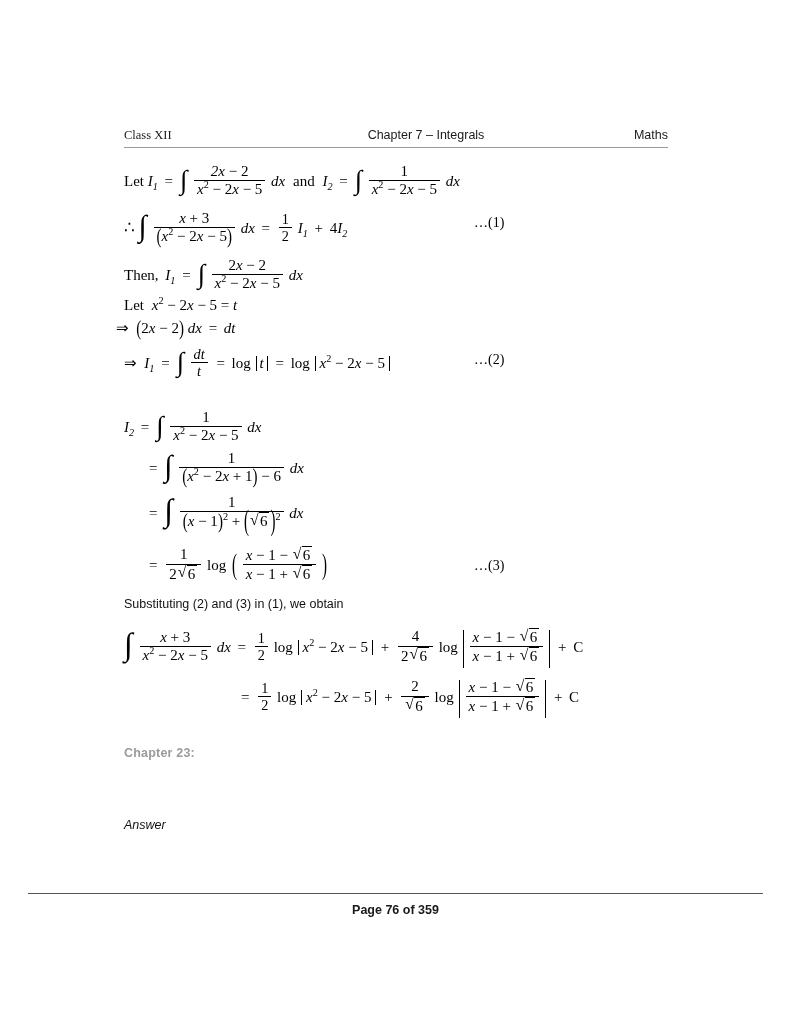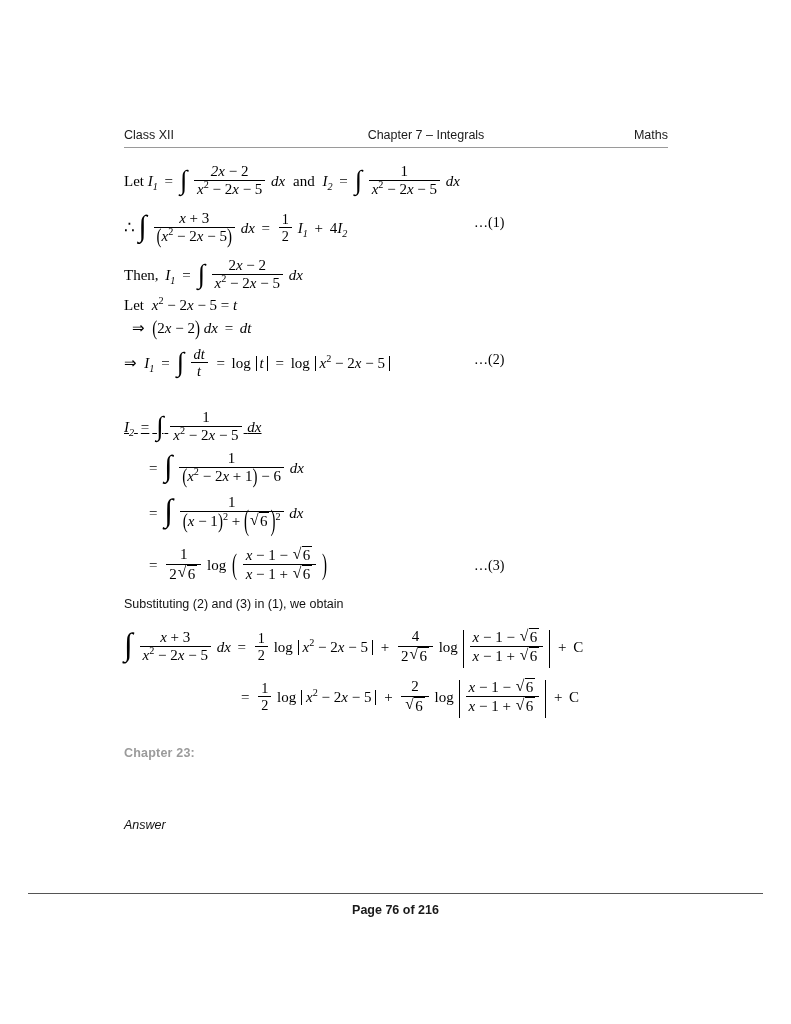--- a/index.html
+++ b/index.html
@@ -26,21 +26,21 @@
     position: absolute;
     left: 124px;
     top: 128px;
     width: 544px;
     display: flex;
     justify-content: space-between;
     align-items: baseline;
     font-size: 12.5px;
     color: #1a1a1a;
   }
-  .header .h-left { width: 180px; text-align: left; }
+  .header .h-left { width: 180px; text-align: left; font-family: Liberation Serif, serif; }
   .header .h-center { flex: 1; text-align: center; }
   .header .h-right { width: 120px; text-align: right; }
   .header-rule {
     position: absolute;
     left: 124px;
     top: 147px;
     width: 544px;
     height: 1px;
     background: #9a9a9a;
   }
@@ -245,21 +245,21 @@
       <span class="den"><i>x</i><sup class="exp">2</sup> − 2<i>x</i> − 5</span>
     </span>
     <i>dx</i>
   </div>
 
   <div class="math" style="left:124px; top:298px;">
     <span class="nb">Let</span>
     <span style="margin-left:4px;"><i>x</i><sup class="exp">2</sup> − 2<i>x</i> − 5 = <i>t</i></span>
   </div>
 
-  <div class="math" style="left:132px; top:321px;">
+  <div class="math" style="left:116px; top:321px;">
     <span class="nb">⇒</span>
     <span style="margin-left:4px;">
       <span class="pmed">(</span>2<i>x</i> − 2<span class="pmed">)</span> <i>dx</i>
     </span>
     <span class="op">=</span>
     <i>dt</i>
   </div>
 
   <div class="math" style="left:124px; top:348px;">
     <span class="nb">⇒</span>
@@ -272,21 +272,21 @@
     </span>
     <span class="op">=</span>
     <span class="nb">log</span>
     <span class="bars"><i>t</i></span>
     <span class="op">=</span>
     <span class="nb">log</span>
     <span class="bars tall"><i>x</i><sup class="exp">2</sup> − 2<i>x</i> − 5</span>
   </div>
   <div class="tag" style="left:474px; top:352px;">…(2)</div>
 
-  <div class="math" style="left:124px; top:411px;text-decoration:underline;">
+  <div class="math" style="left:124px; top:411px;">
     <span class="mi">I</span><sub class="sb">2</sub>
     <span class="op">=</span>
     <span class="intg">∫</span>
     <span class="frac">
       <span class="num">1</span>
       <span class="den"><i>x</i><sup class="exp">2</sup> − 2<i>x</i> − 5</span>
     </span>
     <i>dx</i>
   </div>
 
@@ -386,15 +386,15 @@
     <span class="op">+</span>
     <span class="nb">C</span>
   </div>
 
   <div class="qlabel" style="left:124px; top:746px;">Chapter 23:</div>
 
 
   <div class="plain" style="left:124px; top:818px;font-style:italic;">Answer</div>
 
   <div class="footer-rule"></div>
-  <div class="footer">Page 76 of 216</div>
+  <div class="footer">Page 76 of 359</div>
 
 </div>
 
 </body></html>

